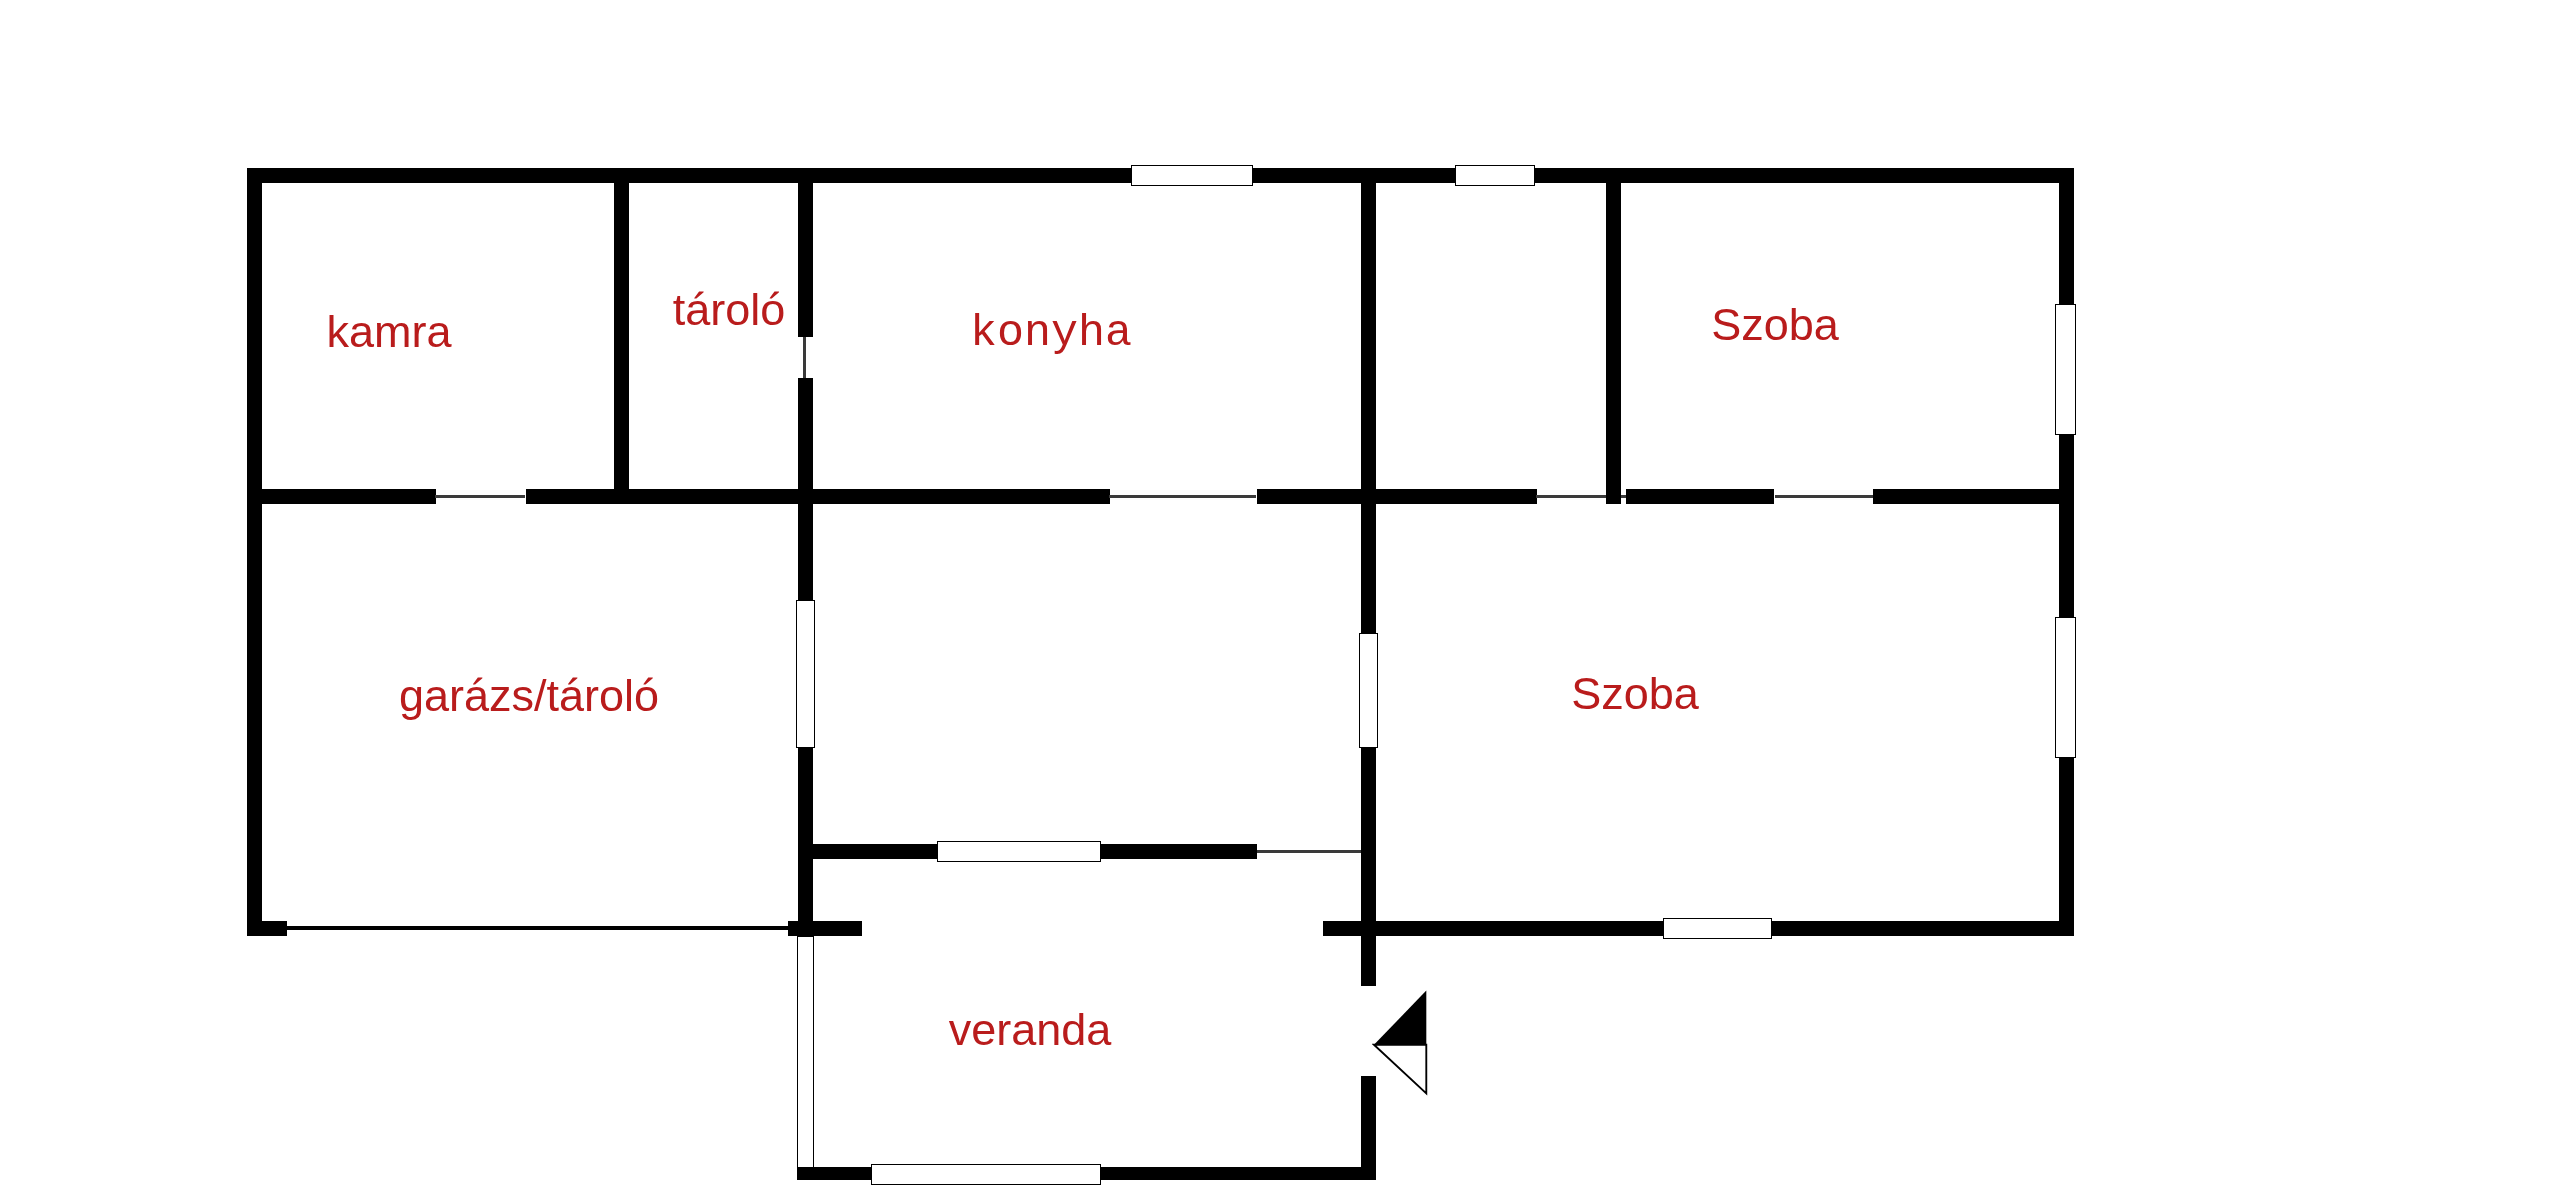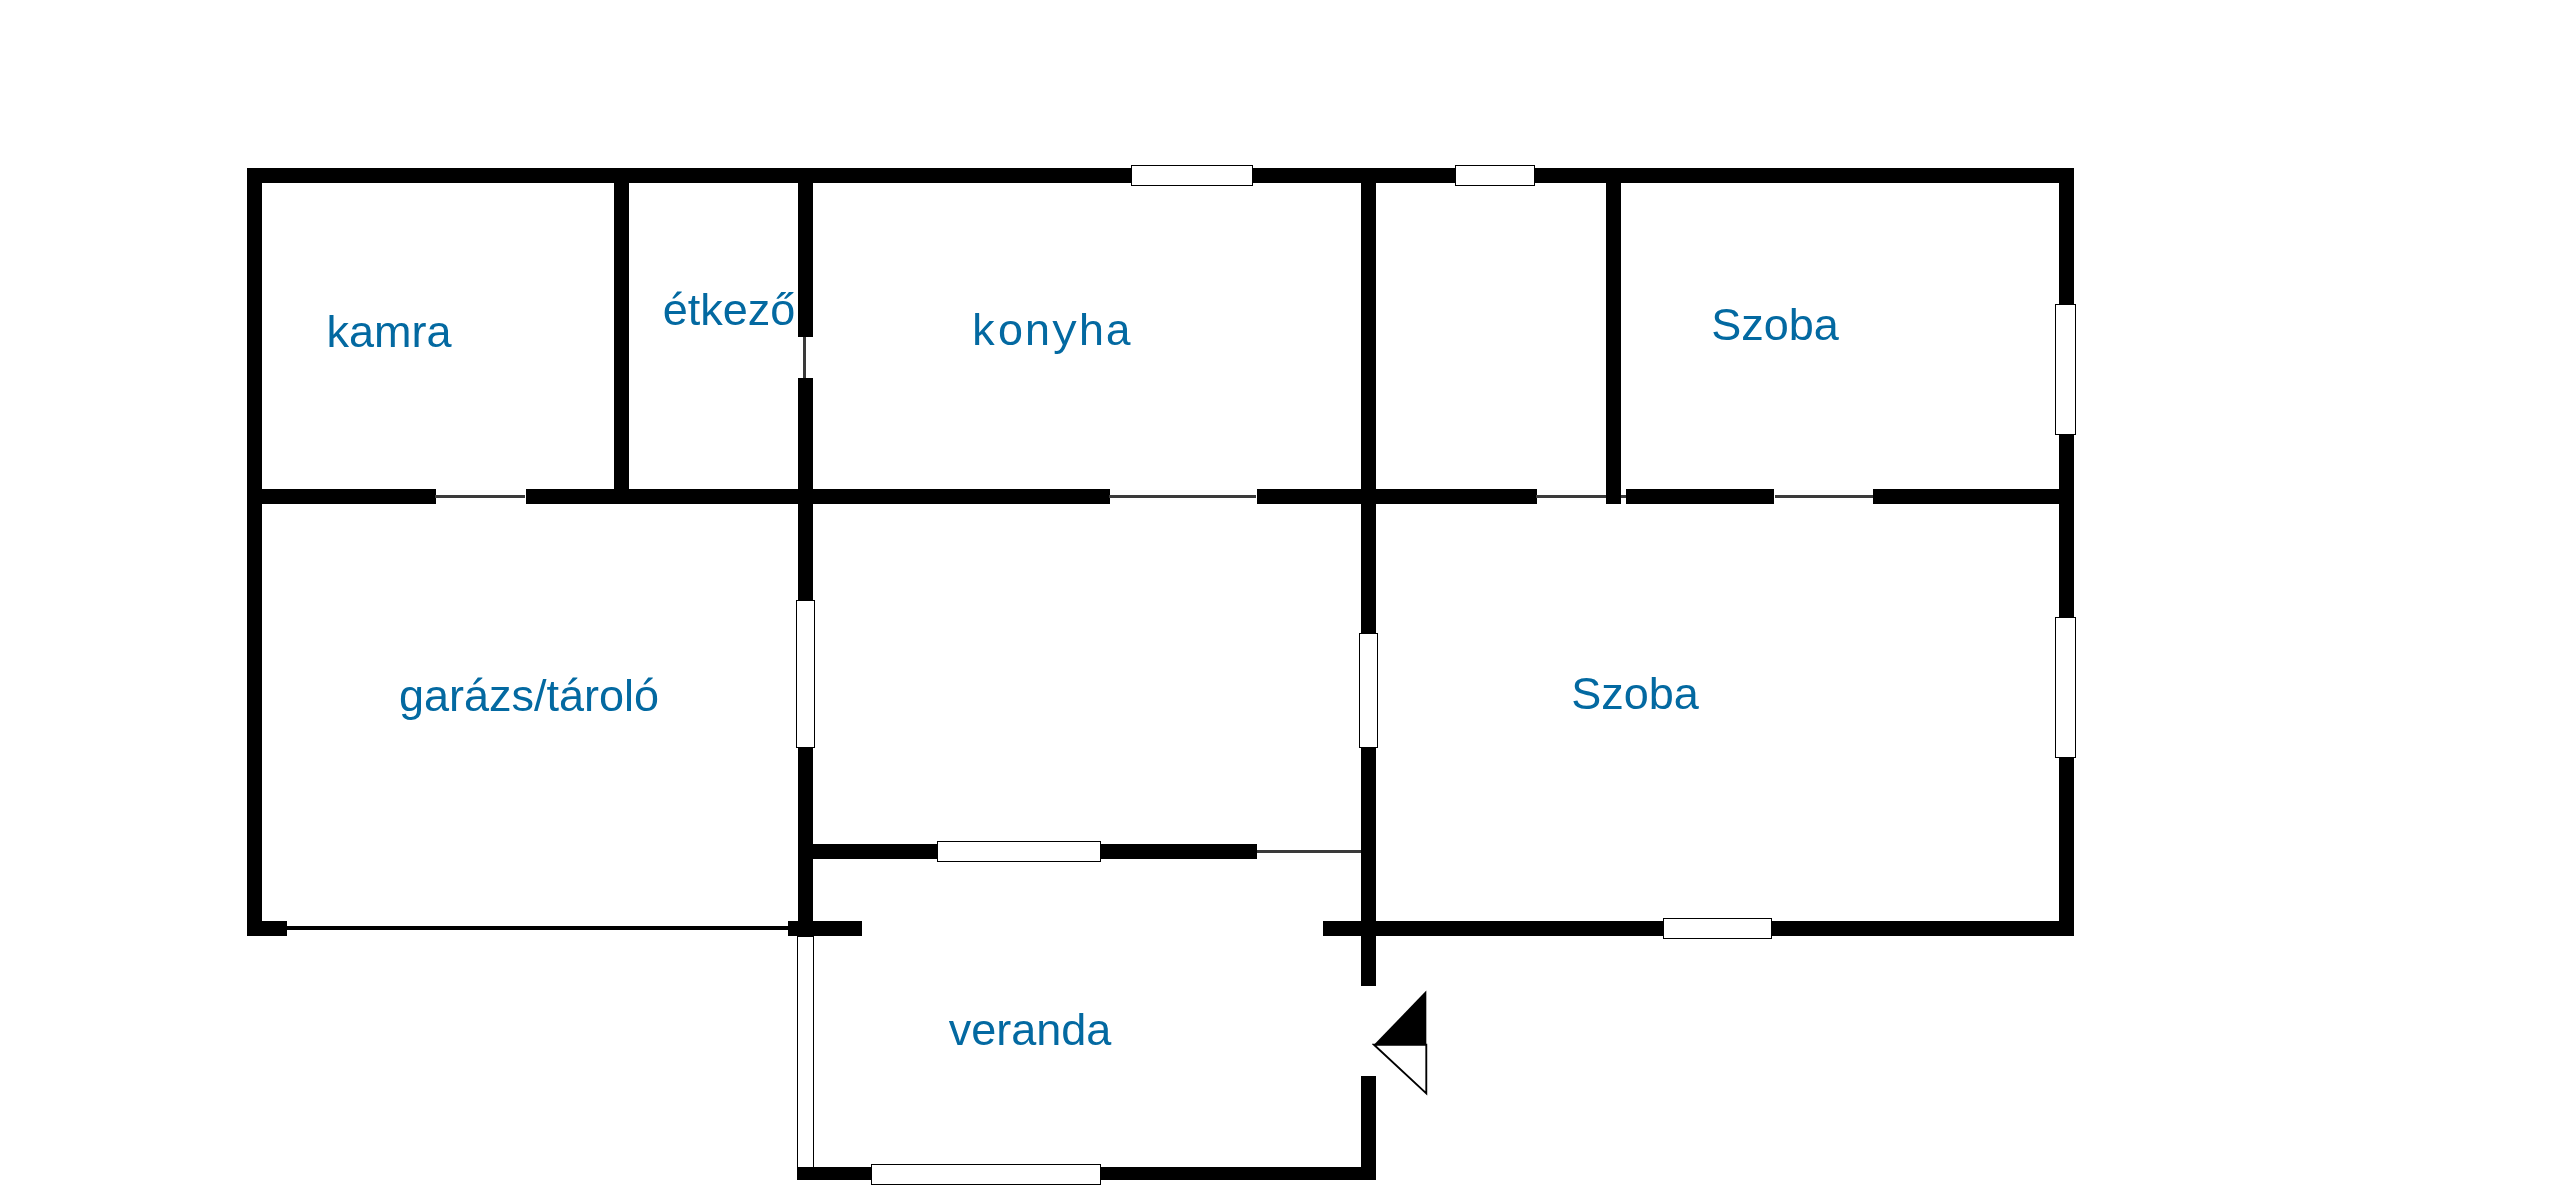--- a/index.html
+++ b/index.html
@@ -13,21 +13,21 @@
     font-family:"Liberation Sans", sans-serif;
   }
   .wall { position:absolute; background:#000000; }
   .doorline { position:absolute; background:#3a3a3a; }
   .thinwall { position:absolute; background:#000000; }
   .window { position:absolute; background:#ffffff; border:1.9px solid #000000; }
   .room-label {
     position:absolute;
     transform:translate(-50%,-50%);
     font-size:45px;
-    color:#0369a1;
+    color:#b91c1c;
     white-space:nowrap;
     text-align:center;
     line-height:1.5;
   }
   .entrance-arrow { position:absolute; }
 </style>
 </head>
 <body>
 
 <div class="canvas">
@@ -84,21 +84,21 @@
   <div class="window" style="left:871px; top:1164px; width:230px; height:20.6px;"></div>
   <div class="wall" style="left:1361px; top:936px; width:15px; height:50px;"></div>
   <div class="wall" style="left:1361px; top:1076px; width:15px; height:104px;"></div>
 
   <svg class="entrance-arrow" style="left:1372px; top:985px;" width="60" height="114" viewBox="0 0 64 122">
     <polygon points="2,64 58,6 58,64" fill="#000000"></polygon>
     <polygon points="2,64 58,64 58,116" fill="#ffffff" stroke="#000000" stroke-width="2"></polygon>
   </svg>
 
   <div class="room-label" style="left:389px; top:332px;">kamra</div>
-  <div class="room-label" style="left:729px; top:310px;">étkező</div>
+  <div class="room-label" style="left:729px; top:310px;">tároló</div>
   <div class="room-label" style="left:1051px; top:334px;font-family:Liberation Mono, monospace;">konyha</div>
 
 
   <div class="room-label" style="left:1775px; top:325px;">Szoba</div>
   <div class="room-label" style="left:529px; top:696px;">garázs/tároló</div>
   <div class="room-label" style="left:1635px; top:694px;">Szoba</div>
   <div class="room-label" style="left:1030px; top:1030px;">veranda</div>
 
 </div>
 

